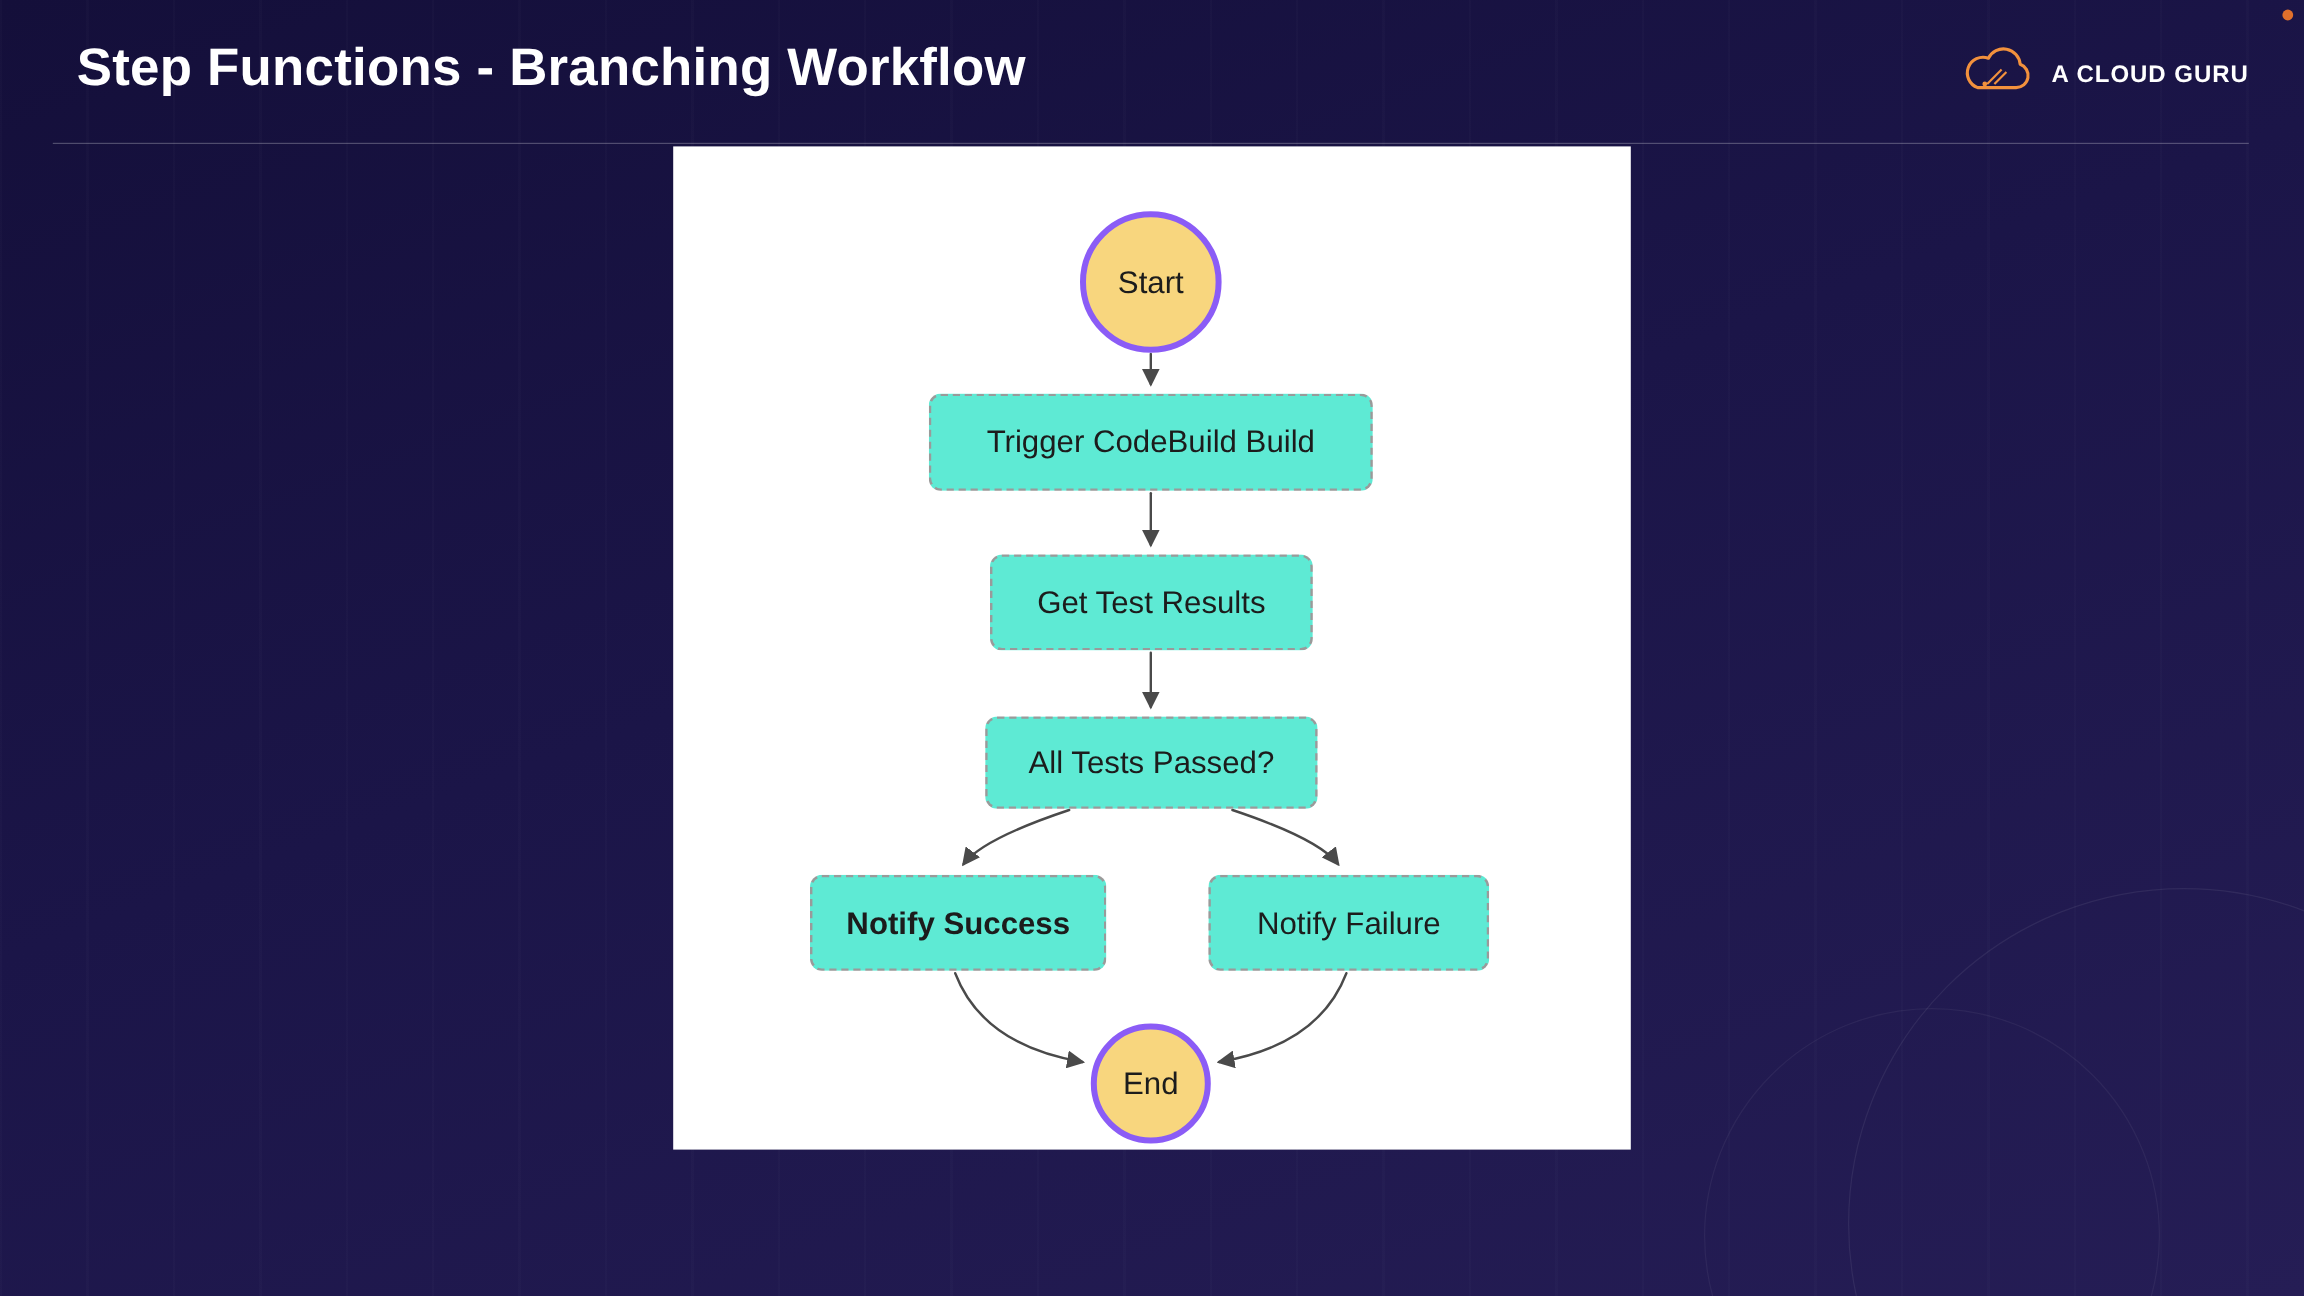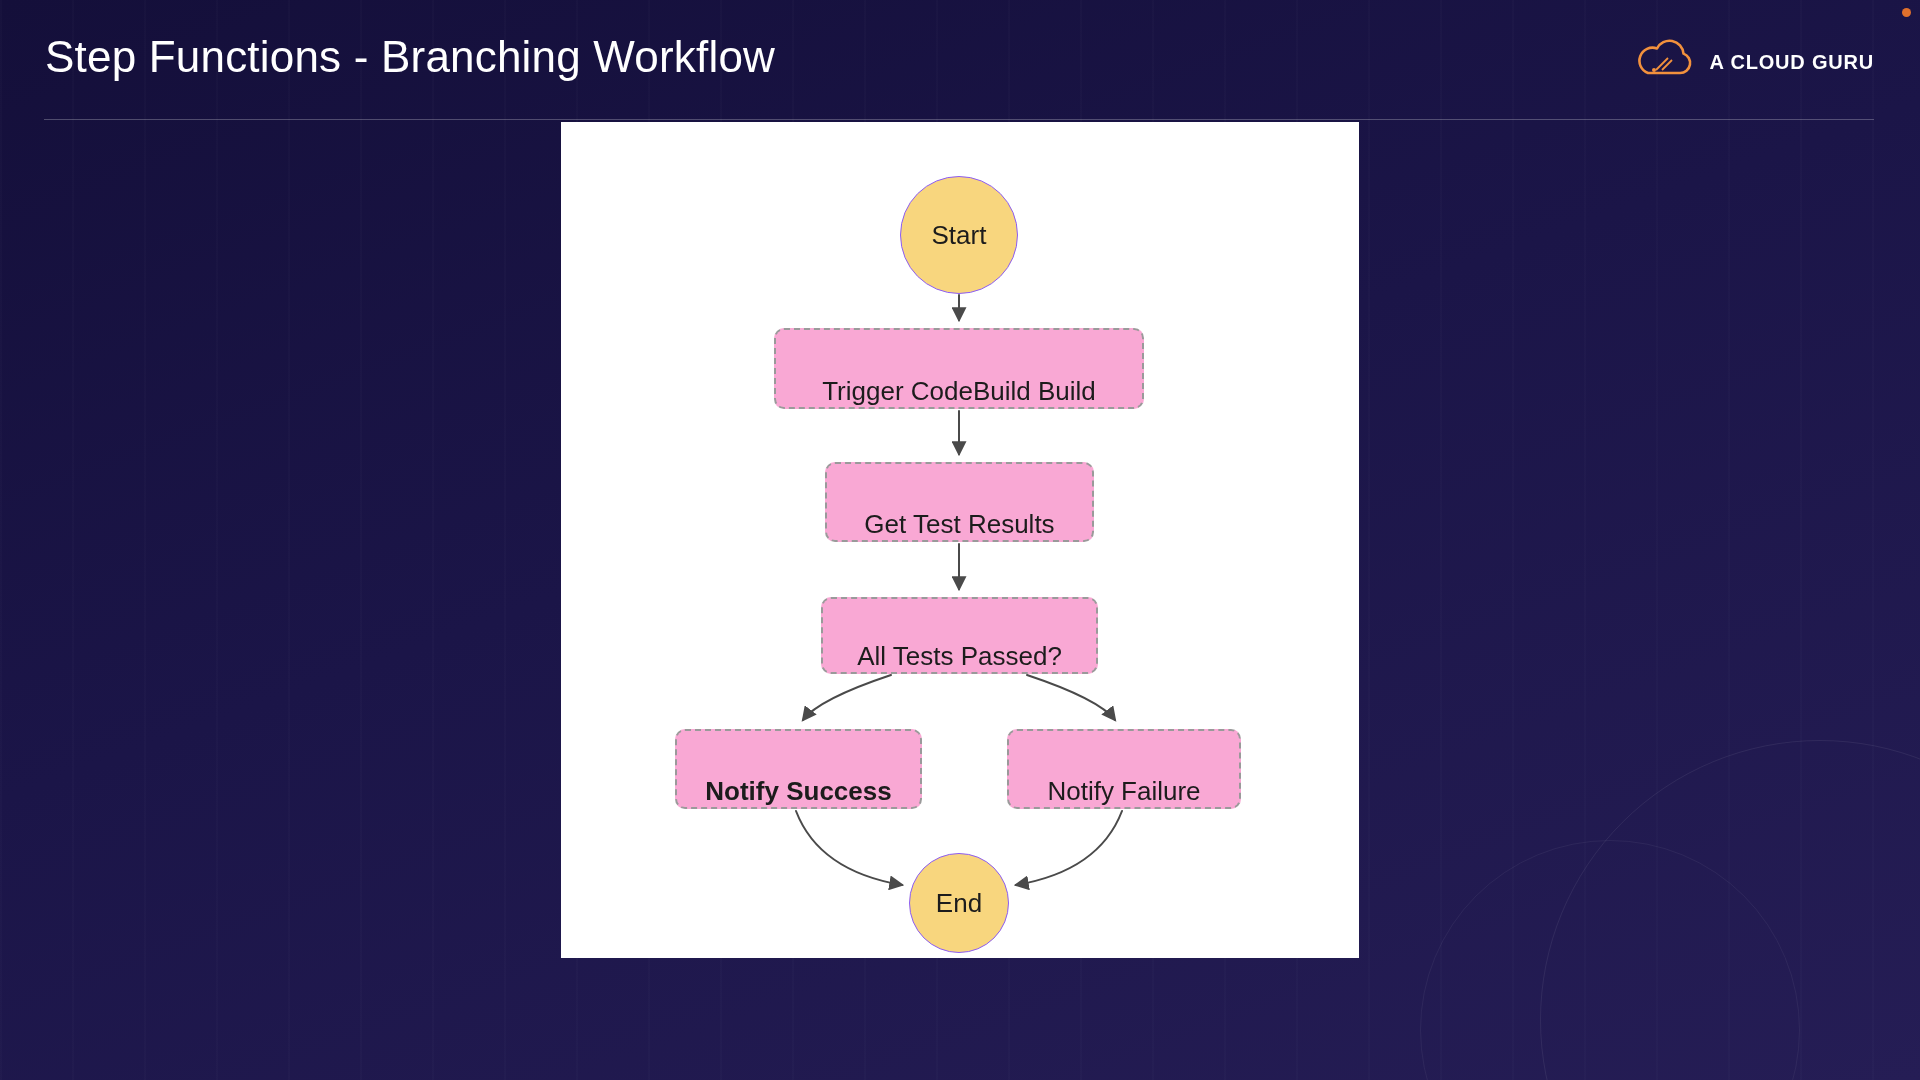--- a/index.html
+++ b/index.html
@@ -33,22 +33,23 @@
   .eyebrow {
     color: #f2913d;
     font-size: 16px;
     font-weight: 700;
     letter-spacing: 1.2px;
   }
   .page-title {
     margin-top: 8px;
     color: #ffffff;
     font-size: 44px;
-    font-weight: 400;
+    font-weight: 700;
     letter-spacing: 0.2px;
+    margin-left: 19px;
   }
   .divider {
     position: absolute;
     left: 44px; right: 46px; top: 119px;
     height: 1px;
     background: rgba(255,255,255,0.25);
   }
 
   
   .brand {
@@ -75,28 +76,27 @@
   .node {
     position: absolute;
     display: flex; align-items: center; justify-content: center;
     text-align: center;
     color: #1c1c1c;
     font-size: 26px;
     font-weight: 500;
   }
   .node.circle {
     background: #f8d67e;
-    border: 1px solid #8b5cf6;
+    border: 5px solid #8b5cf6;
     border-radius: 50%;
   }
   .node.box {
-    background: #f9a8d4;
+    background: #5eead4;
     border: 2px dashed #9a9a9a;
     border-radius: 10px;
-    align-items: flex-end;
   }
 
   .n-start   { left: 339px; top: 54px;  width: 118px; height: 118px; }
   .n-trigger { left: 213px; top: 206px; width: 370px; height: 81px; }
   .n-get     { left: 264px; top: 340px; width: 269px; height: 80px; }
   .n-passed  { left: 260px; top: 475px; width: 277px; height: 77px; }
   .n-success { left: 114px; top: 607px; width: 247px; height: 80px; font-weight: bold; }
   .n-failure { left: 446px; top: 607px; width: 234px; height: 80px; }
   .n-end     { left: 348px; top: 731px; width: 100px; height: 100px; }
 </style>

